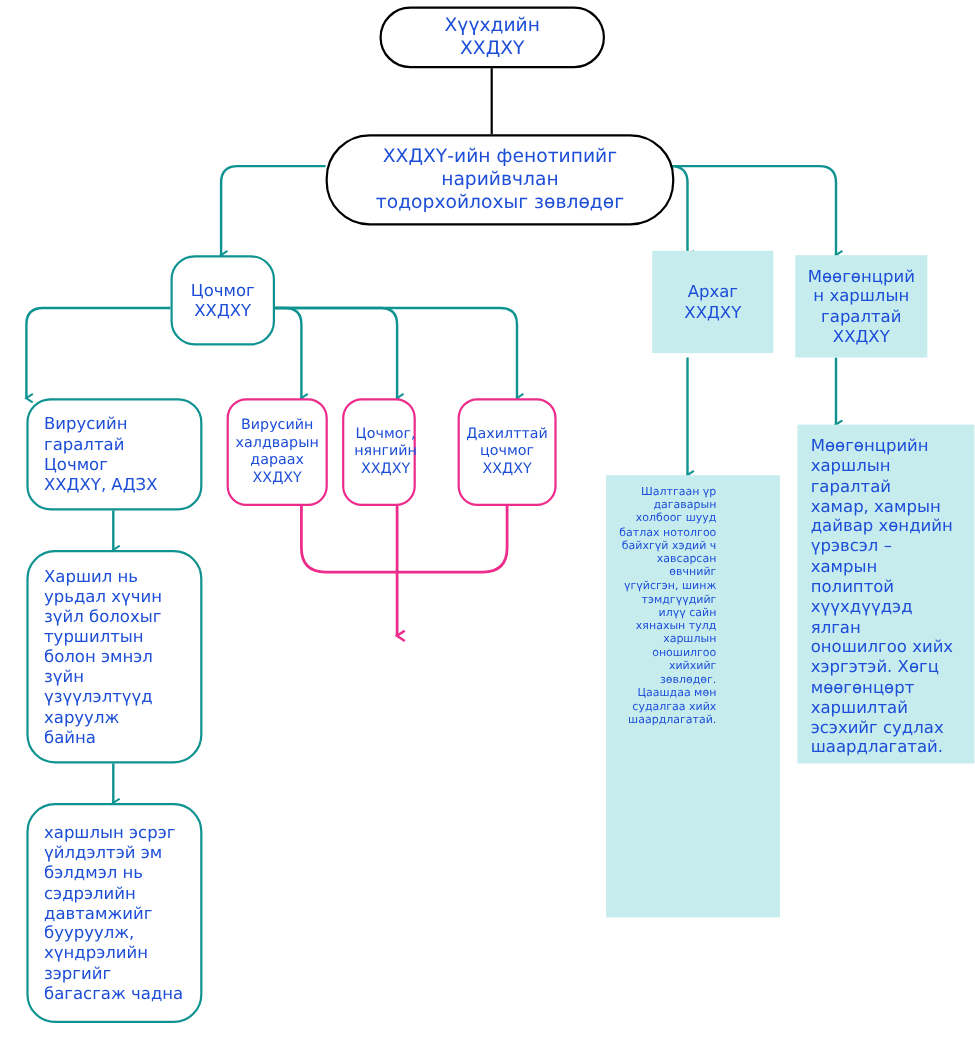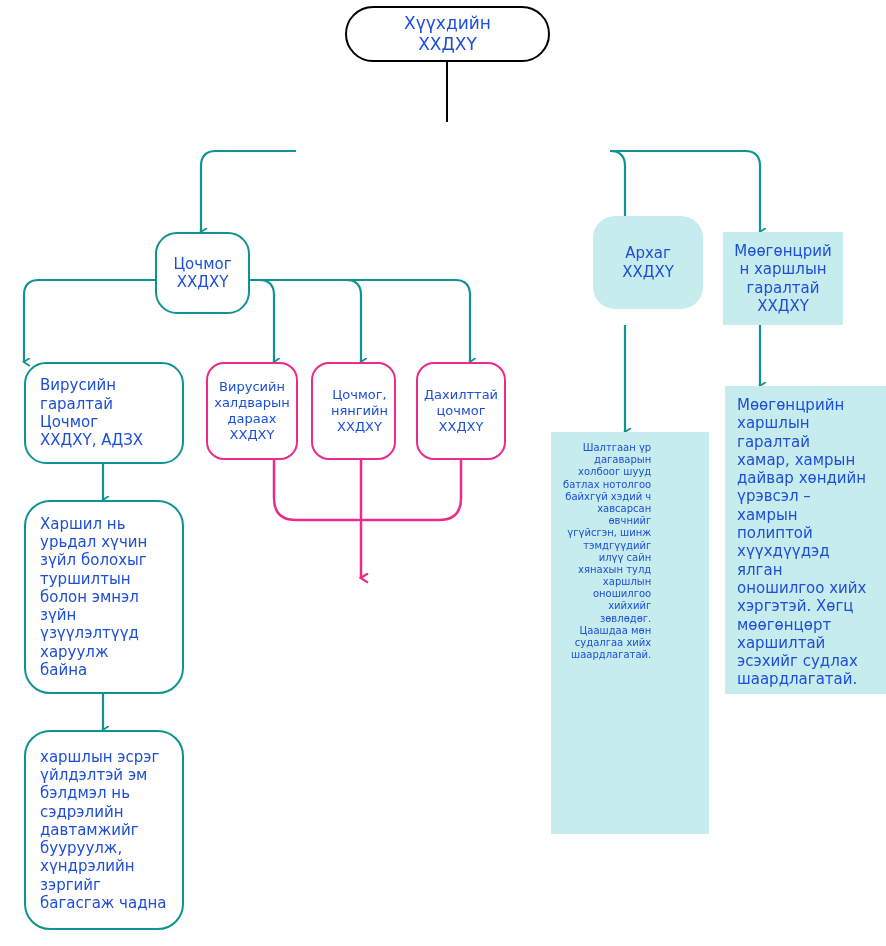--- a/index.html
+++ b/index.html
@@ -124,27 +124,32 @@
       <path d="M461,460 L461,498 Q461,520 439,520 L361,520"></path>
       <path d="M361,520 L361,578" marker-end="url(#arrP)"></path>
     </g>
   </svg>
 
   <div class="node n-black" style="left:345px; top:6px; width:205px; height:56px; font-size:17px;">
     <span>Хүүхдийн
 ХХДХҮ</span>
   </div>
 
+  <div class="node n-black" style="left:296px; top:122px; width:317px; height:83px; font-size:17px;">
+    <span>ХХДХҮ-ийн фенотипийг
+нарийвчлан
+тодорхойлохыг зөвлөдөг</span>
+  </div>
 
   <div class="node n-teal-round" style="left:155px; top:232px; width:95px; height:82px; font-size:15px;">
     <span>Цочмог
 ХХДХҮ</span>
   </div>
 
-  <div class="node n-fill" style="left:570px; top:216px; width:110px; height:93px; font-size:15px;border-radius:22px;">
+  <div class="node n-fill" style="left:570px; top:228px; width:110px; height:93px; font-size:15px;">
     <span>Архаг
 ХХДХҮ</span>
   </div>
 
   <div class="node n-fill" style="left:700px; top:232px; width:120px; height:93px; font-size:15px;">
     <span>Мөөгөнцрий
 н харшлын
 гаралтай
 ХХДХҮ</span>
   </div>
@@ -156,21 +161,21 @@
 ХХДХҮ,  АДЗХ</span>
   </div>
 
   <div class="node n-pink" style="left:206px; top:362px; width:92px; height:98px; font-size:13px;">
     <span>Вирусийн
 халдварын
 дараах
 ХХДХҮ</span>
   </div>
 
-  <div class="node n-pink" style="left:311px; top:362px; width:85px; height:98px; font-size:13px;padding-left:12px;">
+  <div class="node n-pink" style="left:311px; top:362px; width:67px; height:98px; font-size:13px;padding-left:12px;">
     <span>Цочмог,
 нянгийн
 ХХДХҮ</span>
   </div>
 
   <div class="node n-pink" style="left:416px; top:362px; width:90px; height:98px; font-size:13px;border-radius:18px;">
     <span>Дахилттай
 цочмог
 ХХДХҮ</span>
   </div>

